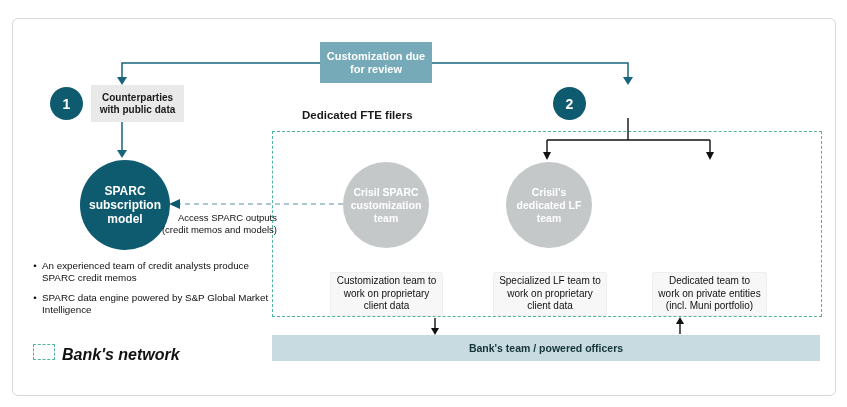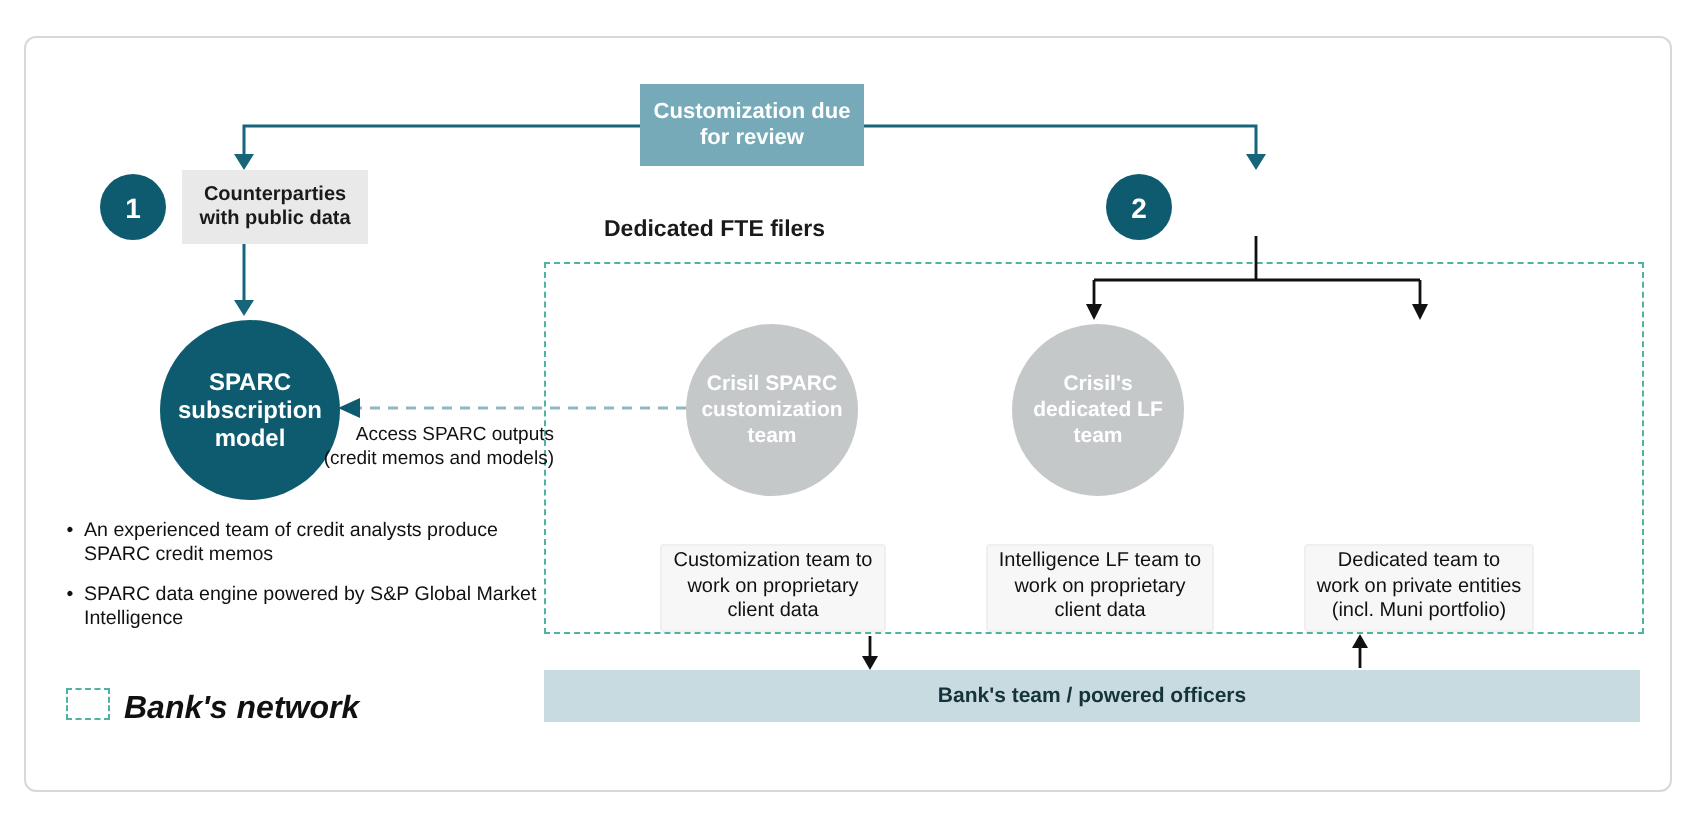--- a/index.html
+++ b/index.html
@@ -121,21 +121,21 @@
 
   <div class="abs access-note">Access SPARC outputs (credit memos and models)</div>
 
   <div class="abs fte-title">Dedicated FTE filers</div>
   <div class="abs fte-box"></div>
 
   <div class="abs bigcircle teamcircle" style="left:343px;">Crisil SPARC customization team</div>
   <div class="abs descbox" style="left:330px;width:113px;">Customization team to work on proprietary client data</div>
 
   <div class="abs bigcircle teamcircle" style="left:506px;">Crisil's dedicated LF team</div>
-  <div class="abs descbox" style="left:493px;width:114px;">Intelligence LF team to work on proprietary client data</div>
+  <div class="abs descbox" style="left:493px;width:114px;">Specialized LF team to work on proprietary client data</div>
 
   <div class="abs descbox" style="left:652px;width:115px;">Dedicated team to work on private entities (incl. Muni portfolio)</div>
 
   <div class="abs bullets">
     <div class="bullet-item">
       <span class="dot">•</span>
       <span>An experienced team of credit analysts produce SPARC credit memos</span>
     </div>
     <div class="bullet-item">
       <span class="dot">•</span>

